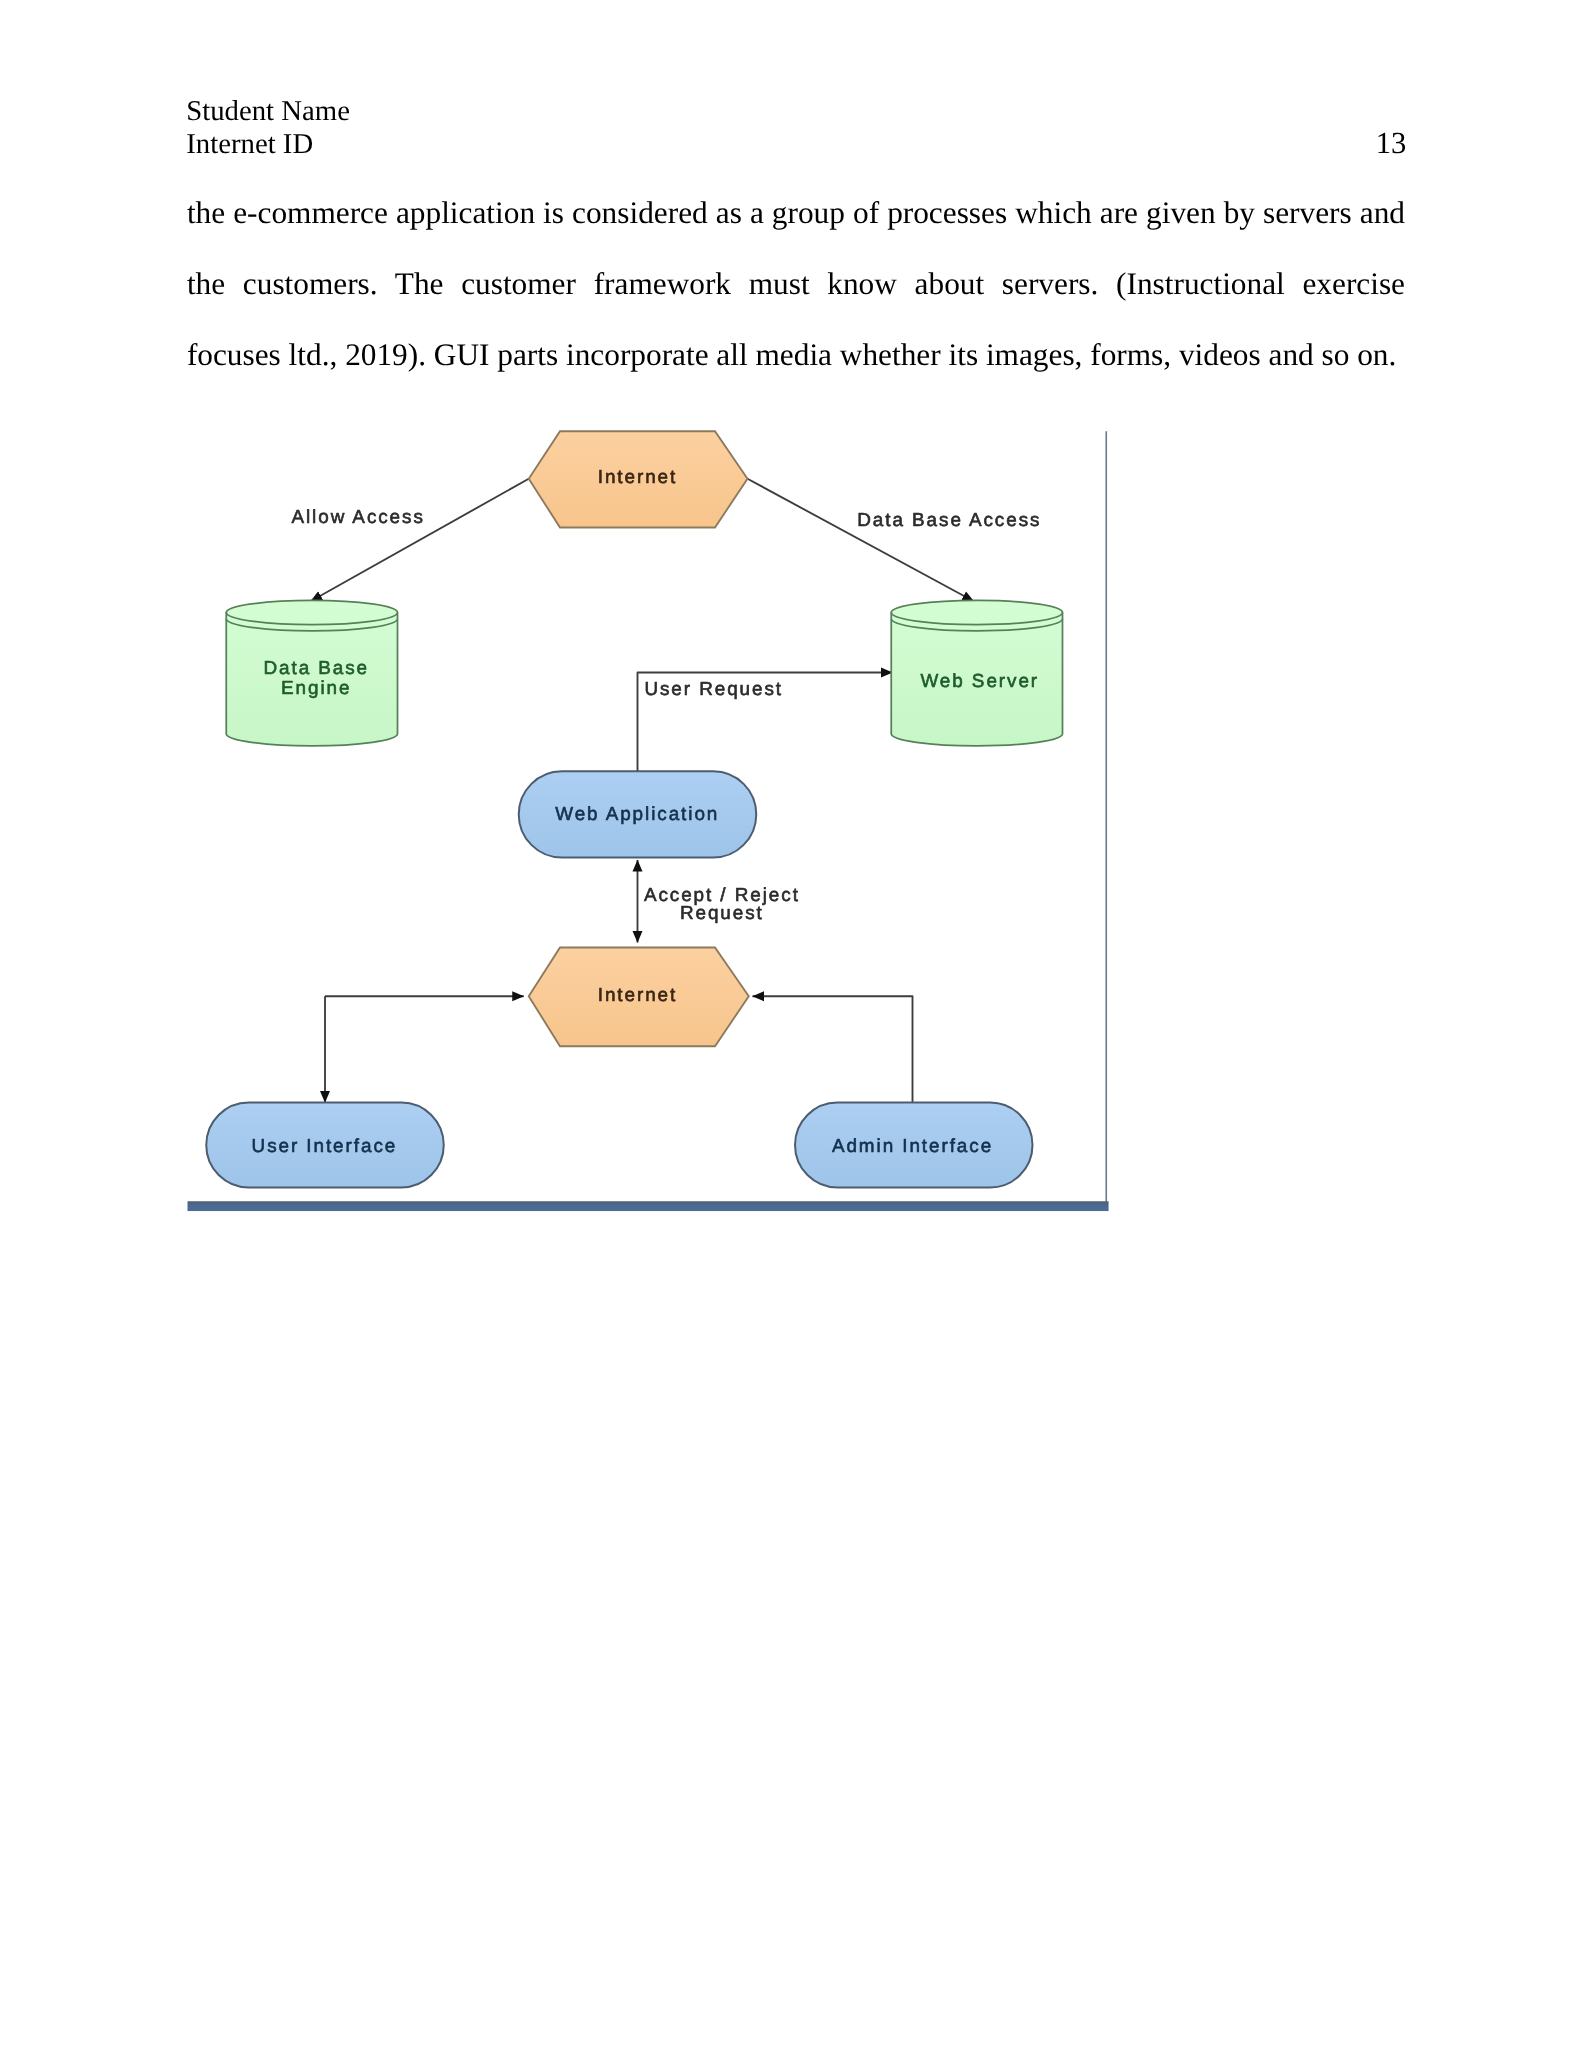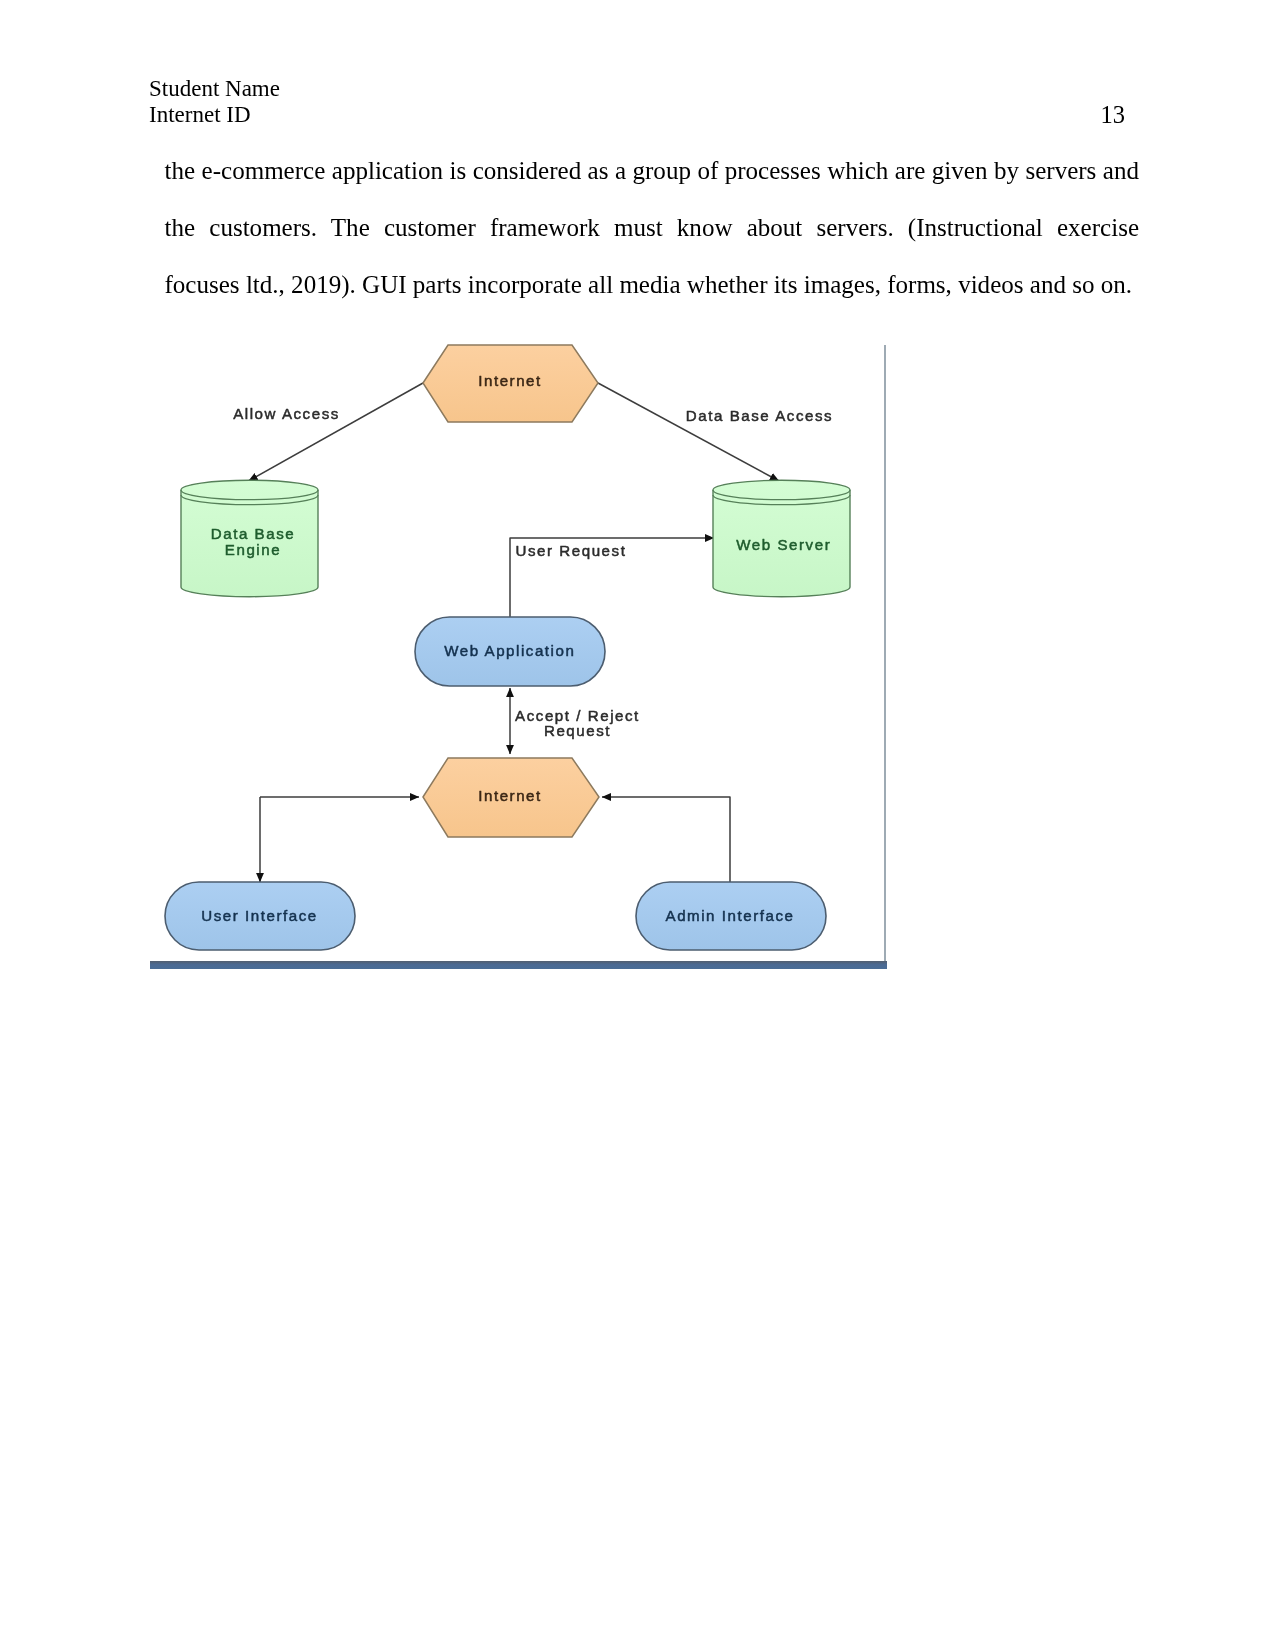--- a/index.html
+++ b/index.html
@@ -17,21 +17,21 @@
   
   .header { position:absolute; left:149px; top:76px; width:976px; }
   .hdr-row { position:relative; height:26px; }
   .hdr-left { position:absolute; left:0; top:0; font-size:23px; color:#000; line-height:26px; white-space:nowrap; }
   .hdr-page { position:absolute; right:0; top:26px; font-size:24.5px; color:#000; line-height:26px; }
 
   
   .para {
     position:absolute; left:149.5px; top:143px; width:974.5px;
     font-size:25.06px; line-height:56.8px; color:#000;
-    text-align:justify; text-justify:inter-word;margin-left:15px;
+    text-align:justify; text-justify:inter-word;
   }
 
   
   .figure { position:absolute; left:149px; top:340px; width:738px; height:629px;text-align:center; }
   .figure svg { display:block; }
 
   .conn line, .conn path { fill:none; stroke:#3d3d3d; stroke-width:1.5;
                            stroke-linejoin:round; stroke-linecap:butt; }
   .hex { fill:url(#hexg); stroke:#8d7a5e; stroke-width:1.5; }
   .cyl { fill:url(#cylg); stroke:#568059; stroke-width:1.4; }

